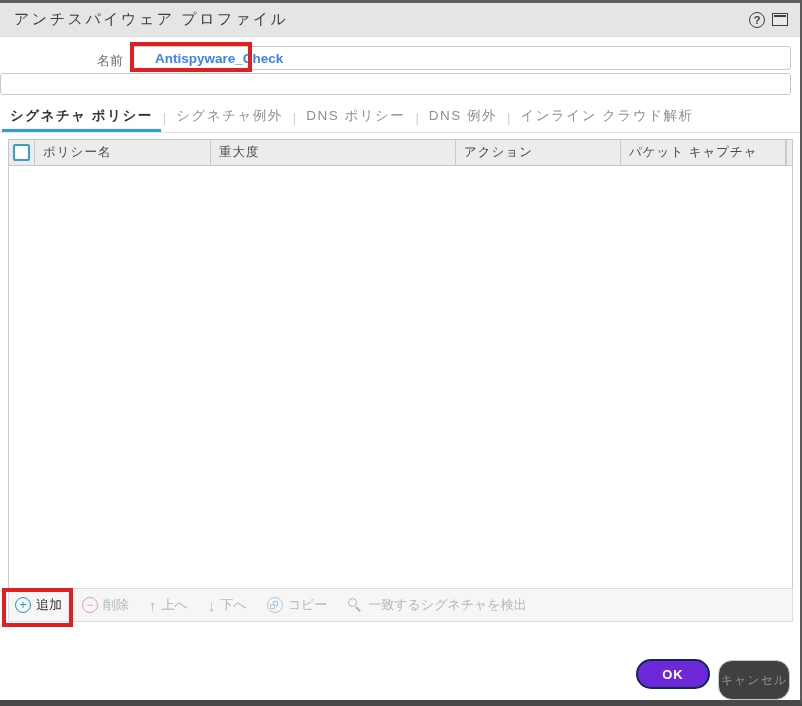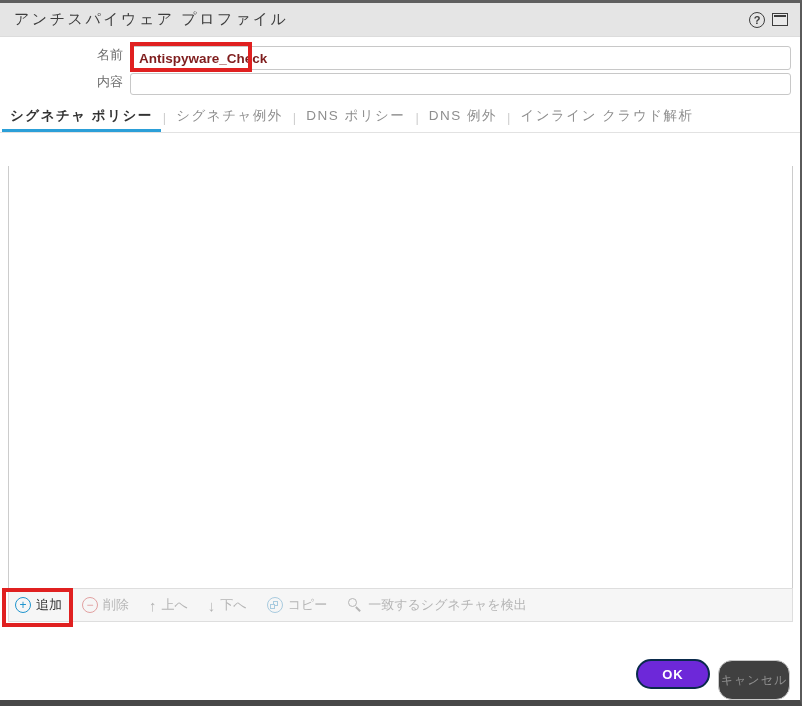--- a/index.html
+++ b/index.html
@@ -9,24 +9,24 @@
   .titlebar{position:absolute;left:0;right:0;top:0;height:33px;background:#e5e5e5;border-bottom:1px solid #dcdcdc;
             display:flex;align-items:center;}
   .titlebar .title{font-size:15px;color:#3d3d3d;letter-spacing:2.5px;padding-left:14px;flex:1;
                    white-space:nowrap;overflow:hidden;}
   .tb-icons{display:flex;align-items:center;gap:7px;padding-right:12px;}
   .help-icon{width:16px;height:16px;border:1.6px solid #3d3d3d;border-radius:50%;display:inline-flex;
              align-items:center;justify-content:center;font-size:11px;font-weight:bold;color:#3d3d3d;cursor:pointer;box-sizing:border-box;}
   .win-icon{width:16px;height:13px;border:1.4px solid #3d3d3d;box-sizing:border-box;position:relative;cursor:pointer;background:#e9e9e9;}
   .win-icon::before{content:"";position:absolute;left:1px;right:1px;top:1px;height:2px;background:#3d3d3d;}
   
-  .form-row{position:absolute;left:0;right:9px;display:flex;align-items:flex-start;}
+  .form-row{position:absolute;left:0;right:9px;display:flex;align-items:flex-end;}
   .form-row .lbl{width:130px;text-align:right;padding-right:7px;font-size:13px;color:#6d6d6d;box-sizing:border-box;white-space:nowrap;}
-  .form-row input{flex:1;height:24px;border:1px solid #c8c8c8;border-radius:3px;padding:0 8px;font-size:13.5px;
-                  color:#7f1d1d;font-weight:600;outline:none;font-family:inherit;box-sizing:border-box;background:#fff;}
+  .form-row input{flex:1;height:24px;border:1px solid #c8c8c8;border-radius:3px;padding:0 24px;font-size:13.5px;
+                  color:#3b82f6;font-weight:600;outline:none;font-family:inherit;box-sizing:border-box;background:#fff;}
   #row-name{top:43px;}
   #row-desc{top:70px;}
   #row-desc input{height:22px;font-weight:400;}
   
   .tabs{position:absolute;left:0;right:0;top:100px;height:29px;border-bottom:1px solid #e2e2e2;
         padding-left:2px;display:flex;align-items:stretch;box-sizing:content-box;}
   .tab{display:flex;align-items:center;padding:0 8px;font-size:13.5px;letter-spacing:1.5px;color:#8e8e8e;
        cursor:pointer;white-space:nowrap;border-bottom:3px solid transparent;box-sizing:border-box;}
   .tab.active{color:#333;font-weight:700;border-bottom:3px solid #2b9fd8;}
   .tab-sep{display:flex;align-items:center;color:#cfcfcf;font-size:13px;padding:0 2px;}
@@ -86,36 +86,45 @@
       <span class="win-icon"></span>
     </div>
   </div>
 
   <div class="form-row" id="row-name">
     <div class="lbl">名前</div>
     <input type="text" value="Antispyware_Check" style="">
   </div>
 
   <div class="form-row" id="row-desc">
-    <div class="lbl">内容</div>
     <input type="text" style="">
   </div>
 
   <div class="tabs">
     <div class="tab active">シグネチャ ポリシー</div>
     <div class="tab-sep">|</div>
     <div class="tab">シグネチャ例外</div>
     <div class="tab-sep">|</div>
     <div class="tab">DNS ポリシー</div>
     <div class="tab-sep">|</div>
     <div class="tab">DNS 例外</div>
     <div class="tab-sep">|</div>
     <div class="tab">インライン クラウド解析</div>
   </div>
 
+  <div class="tbl-header">
+    <div class="th-check">
+      <span class="checkbox"></span>
+    </div>
+    <div class="th th-policy">ポリシー名</div>
+    <div class="th th-severity">重大度</div>
+    <div class="th th-action">アクション</div>
+    <div class="th th-capture">パケット キャプチャ</div>
+    <div class="th th-sliver"></div>
+  </div>
 
   <div class="tbl-body"></div>
 
   <div class="tblbar">
     <span class="bar-btn enabled">
       <span class="circle-ic">+</span>
       <span>追加</span>
     </span>
     <span class="bar-btn disabled del">
       <span class="circle-ic">−</span>

